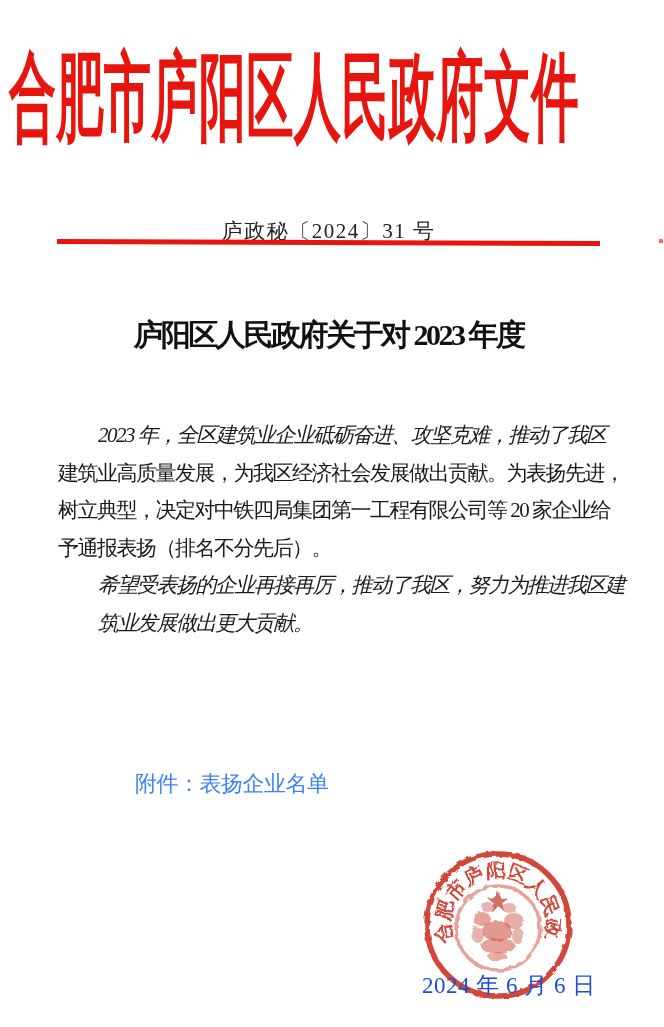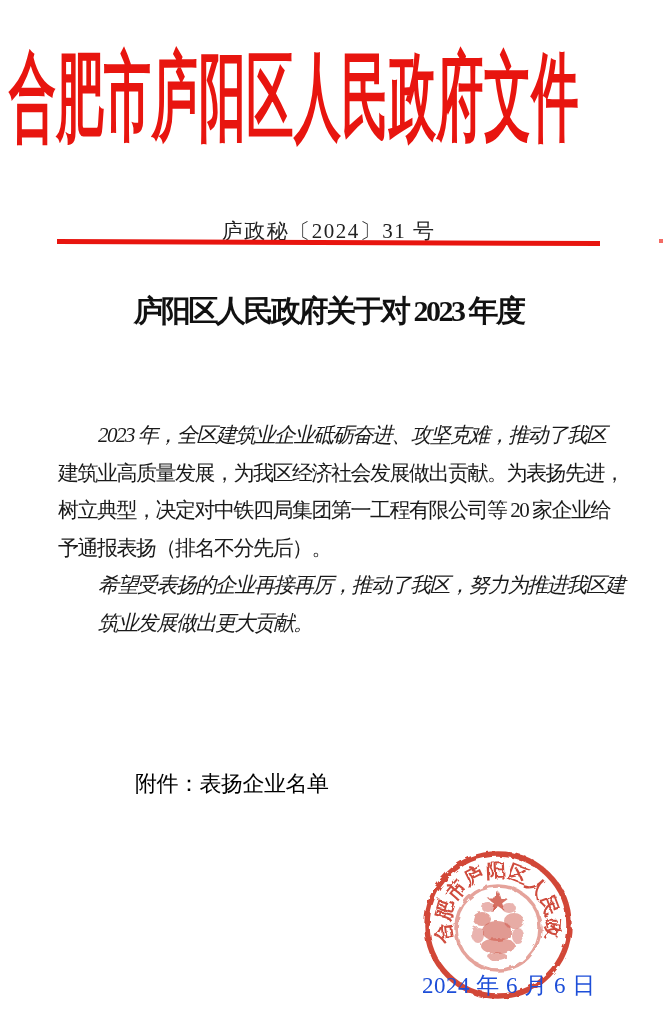--- a/index.html
+++ b/index.html
@@ -17,34 +17,34 @@
   .doc-number {
     position:absolute; top:197px; left:57px; width:543px; text-align:center;
     font-size:21px; letter-spacing:1.5px; color:#222;margin-top:20px;
   }
   .red-line {
     position:absolute; top:240px; left:57px; width:543px; height:4.5px;
     background:#e8150f; transform:rotate(0.2deg);
   }
   .red-speck { position:absolute; left:659px; top:239px; width:4px; height:4px; background:#ef3a30; opacity:.75; }
   .doc-title {
-    position:absolute; top:292px; left:57px; width:543px; text-align:center;
+    position:absolute; top:316px; left:57px; width:543px; text-align:center;
     font-size:30px; font-weight:bold; letter-spacing:-2.5px; line-height:38px;
     color:#111; white-space:nowrap;
   }
   .body-text {
     position:absolute; top:417px; left:58px; width:562px;
     font-size:21px; letter-spacing:-1.5px; line-height:37.6px;
     color:#1a1a1a; white-space:nowrap;
   }
   .body-line { height:37.6px; }
   .body-line.ind { padding-left:40px;font-style:italic; }
   .attachment-note {
     position:absolute; top:769px; left:135px; font-size:22px;
-    letter-spacing:-0.5px; color:#000000;
+    letter-spacing:-0.5px; color:#3b82f6;
   }
   .official-seal { position:absolute; top:843px; left:420px; z-index:2; }
   .issue-date {
     position:absolute; top:970px; left:422px; font-size:23px;
     letter-spacing:0.5px; color:#1d4ed8; z-index:3; white-space:nowrap;
   }
 </style>
 </head>
 <body>
 

